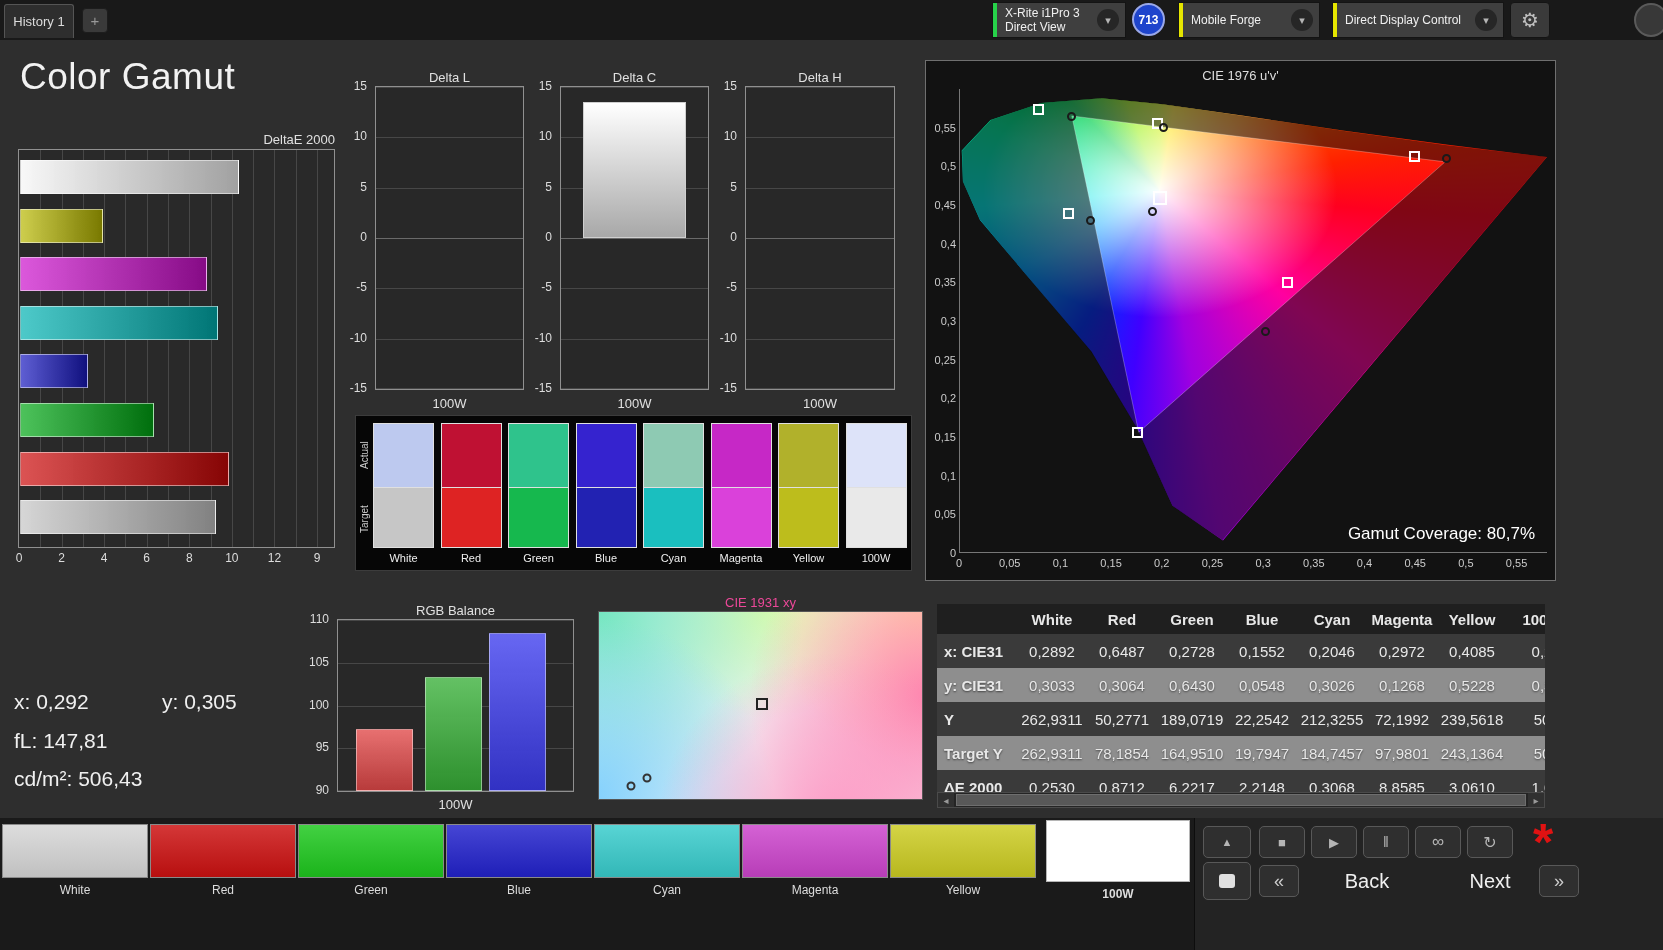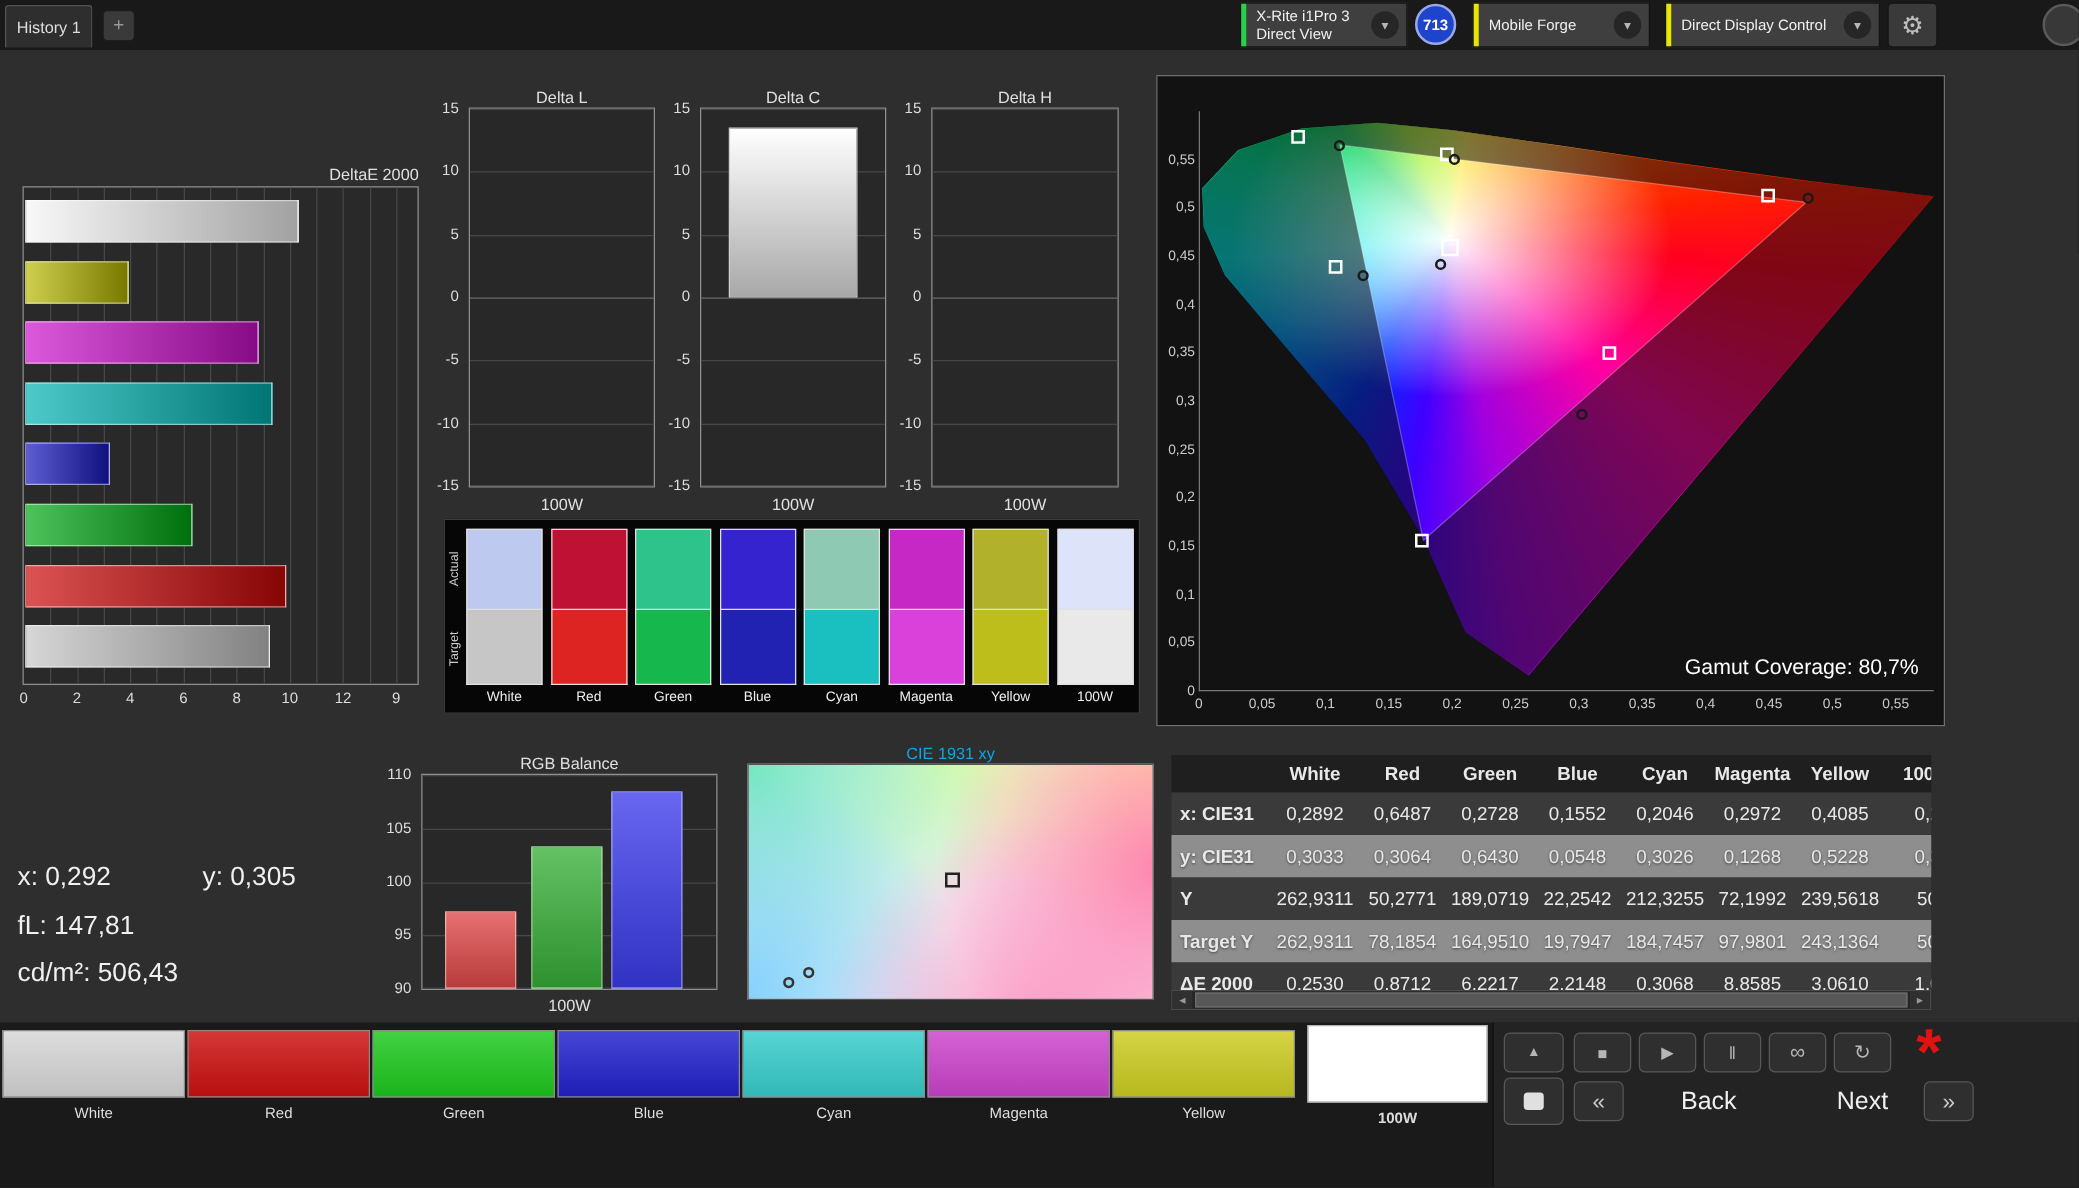--- a/index.html
+++ b/index.html
@@ -87,21 +87,21 @@
 
 
 #cur-head{position:absolute;left:14px;top:618px;font-size:28px;color:#f0f0f0;}
 .cur-line{position:absolute;font-size:21px;color:#f0f0f0;}
 #cur-x{left:14px;top:690px;}
 #cur-y{left:162px;top:690px;}
 #cur-fl{left:14px;top:729px;}
 #cur-cd{left:14px;top:767px;}
 
 
-#cie31-title{position:absolute;left:598px;top:595px;width:325px;text-align:center;font-size:13px;color:#0ea5e9;}
+#cie31-title{position:absolute;left:598px;top:595px;width:325px;text-align:center;font-size:13px;color:#ec4899;}
 #cie31{position:absolute;left:598px;top:611px;width:325px;height:189px;border:1px solid #555;
  background:
   radial-gradient(circle at 72% 115%,rgba(255,140,190,.85),rgba(255,140,190,0) 55%),
   radial-gradient(circle at 102% 45%,rgba(255,120,170,.9),rgba(255,120,170,0) 52%),
   radial-gradient(circle at -2% 100%,rgba(120,205,255,.9),rgba(120,205,255,0) 48%),
   radial-gradient(circle at 0% 0%,rgba(110,230,190,.95),rgba(110,230,190,0) 55%),
   radial-gradient(circle at 52% -5%,rgba(225,255,160,.9),rgba(225,255,160,0) 45%),
   radial-gradient(circle at 100% 0%,rgba(255,240,160,.9),rgba(255,240,160,0) 40%),
   #f3f5f7;}
 .mk31-sq{position:absolute;width:12px;height:12px;border:2px solid #222;transform:translate(-50%,-50%);}
@@ -175,20 +175,21 @@
       <span class="tb-lines">Direct Display Control</span>
       <span class="chev">▾</span>
     </div>
 
     <div class="gearbtn">
       <span>⚙</span>
     </div>
     <div class="cornerbtn"></div>
   </header>
 
+  <div class="page-title">Color Gamut</div>
 
   <div id="deltae-title">DeltaE 2000</div>
   <div id="deltae-plot">
       <div class="vgrid" style="left: 21.2838px;"></div>
       <div class="vgrid" style="left: 42.5676px;"></div>
       <div class="vgrid" style="left: 63.8514px;"></div>
       <div class="vgrid" style="left: 85.1351px;"></div>
       <div class="vgrid" style="left: 106.419px;"></div>
       <div class="vgrid" style="left: 127.703px;"></div>
       <div class="vgrid" style="left: 148.986px;"></div>
@@ -326,20 +327,21 @@
         <div class="sw-lab">Yellow</div>
       </div>
       <div class="swcol" style="left: 489.5px;">
         <div class="sw-act" style="background: rgb(221, 227, 249);"></div>
         <div class="sw-tgt" style="background: rgb(233, 233, 233);"></div>
         <div class="sw-lab">100W</div>
       </div>
     </div>
 
   <div id="cie-panel">
+    <div class="cie-title">CIE 1976 u'v'</div>
     <div class="cie-yticks">
         <div class="cie-ytick" style="top: 458px;">0</div>
         <div class="cie-ytick" style="top: 419.333px;">0,05</div>
         <div class="cie-ytick" style="top: 380.667px;">0,1</div>
         <div class="cie-ytick" style="top: 342px;">0,15</div>
         <div class="cie-ytick" style="top: 303.333px;">0,2</div>
         <div class="cie-ytick" style="top: 264.667px;">0,25</div>
         <div class="cie-ytick" style="top: 226px;">0,3</div>
         <div class="cie-ytick" style="top: 187.333px;">0,35</div>
         <div class="cie-ytick" style="top: 148.667px;">0,4</div>

